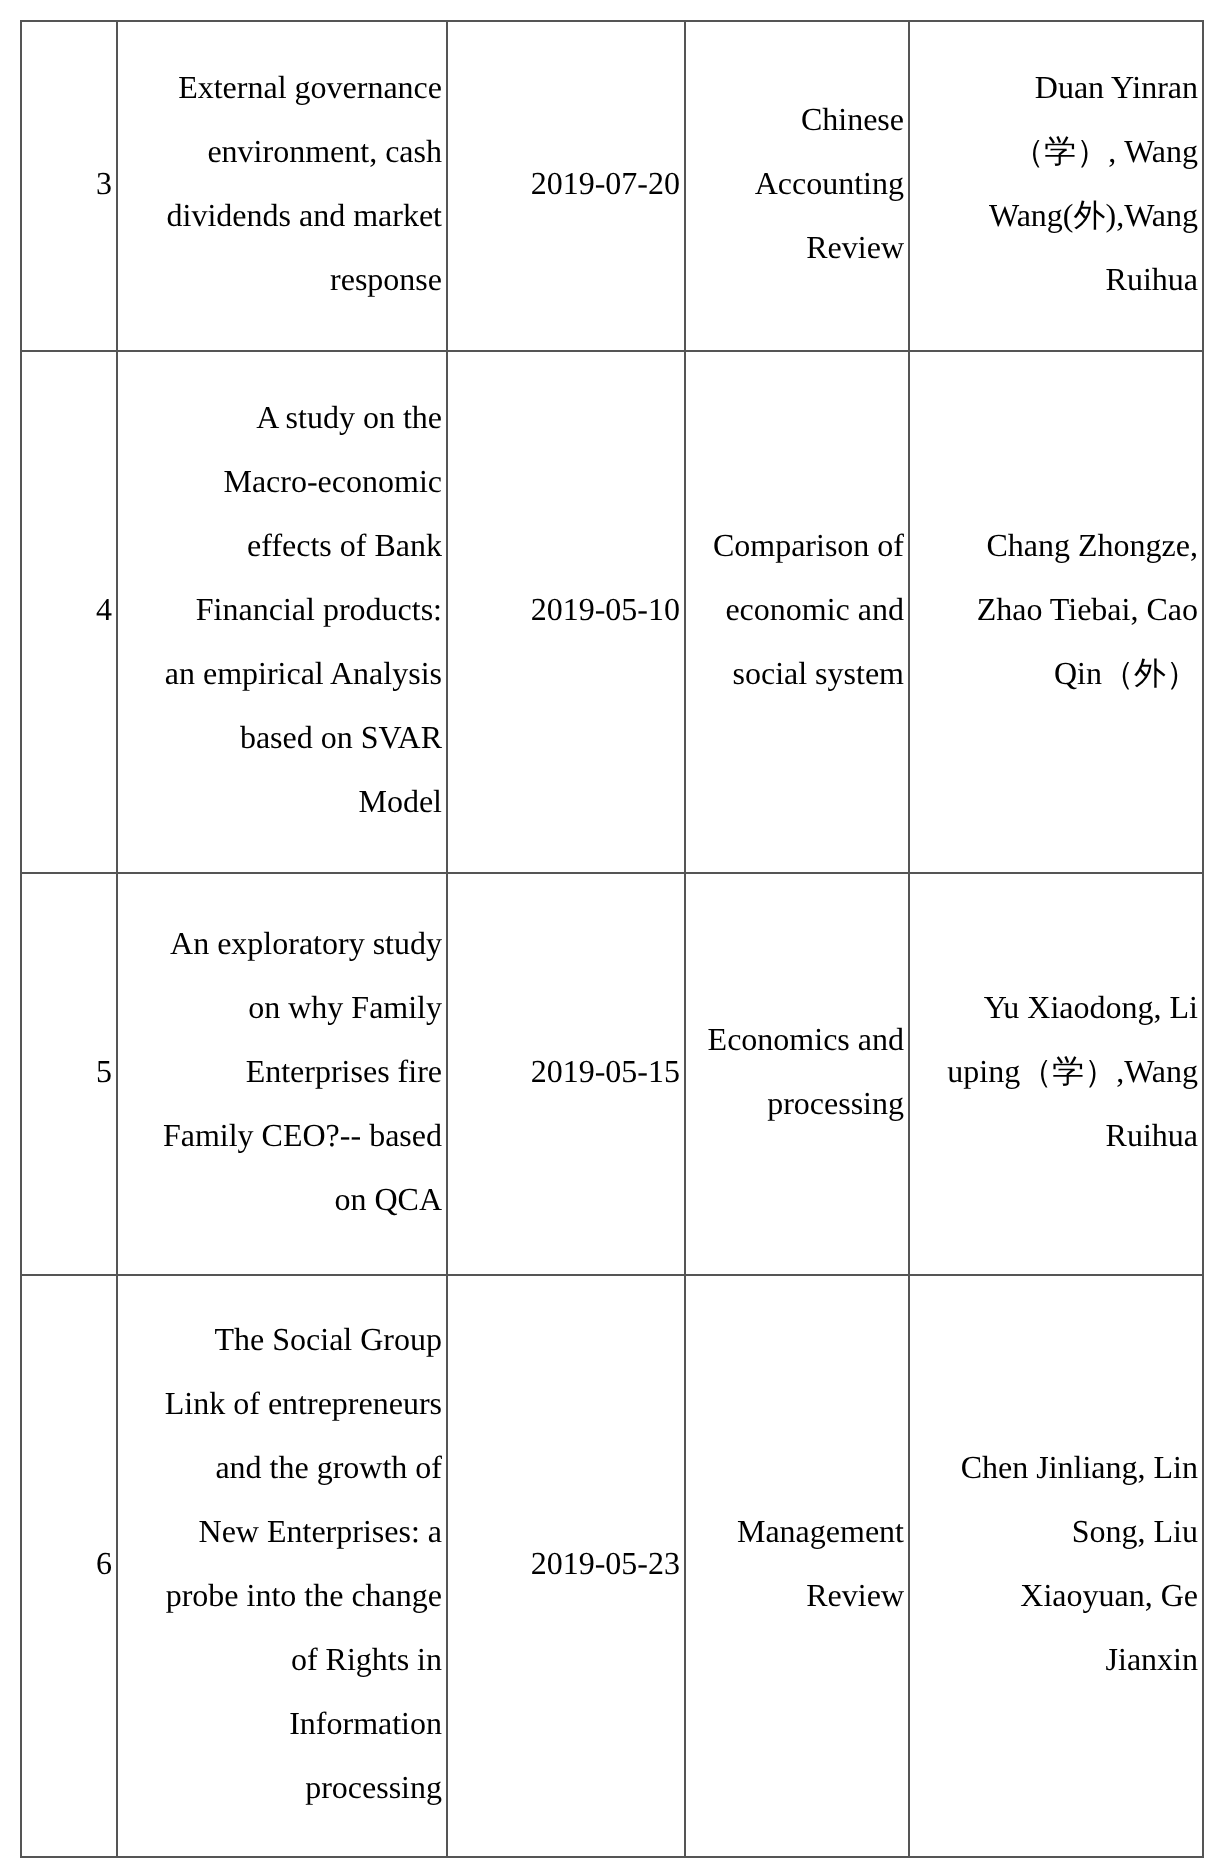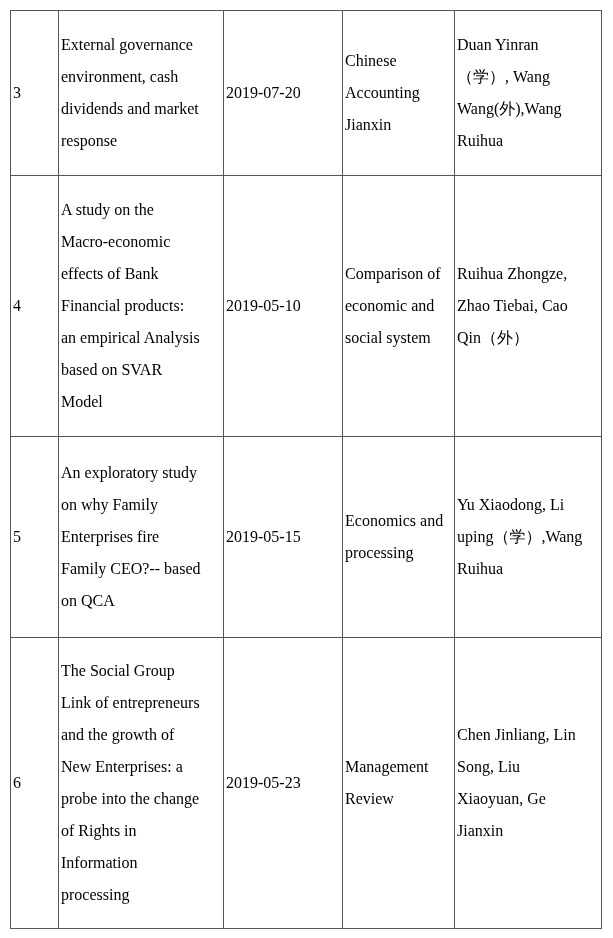--- a/index.html
+++ b/index.html
@@ -21,21 +21,21 @@
   table.doc-table {
     position: absolute;
     left: 10px;
     top: 10px;
     width: 591px;
     border-collapse: collapse;
     table-layout: fixed;
   }
   table.doc-table td {
     border: 1px solid var(--border-color, #555555);
-    text-align: left;
+    text-align: right;
     vertical-align: middle;
     font-size: 16px;
     line-height: 32px;
     white-space: pre-line;
     padding: 0 2px;
     overflow: hidden;
     color: var(--text-color, #000000);
   }
   col.c-index   { width: 48px;  }
   col.c-title   { width: 165px; }
@@ -62,40 +62,40 @@
     <tbody>
       <tr class="r1">
         <td>3</td>
         <td>External governance
 environment, cash
 dividends and market
 response</td>
         <td>2019-07-20</td>
         <td>Chinese
 Accounting
-Jianxin</td>
+Review</td>
         <td>Duan Yinran
 （学）, Wang
 Wang(外),Wang
 Ruihua</td>
       </tr>
       <tr class="r2">
         <td>4</td>
         <td>A study on the
 Macro-economic
 effects of Bank
 Financial products:
 an empirical Analysis
 based on SVAR
 Model</td>
         <td>2019-05-10</td>
         <td>Comparison of
 economic and
 social system</td>
-        <td>Ruihua Zhongze,
+        <td>Chang Zhongze,
 Zhao Tiebai, Cao
 Qin（外）</td>
       </tr>
       <tr class="r3">
         <td>5</td>
         <td>An exploratory study
 on why Family
 Enterprises fire
 Family CEO?-- based
 on QCA</td>

